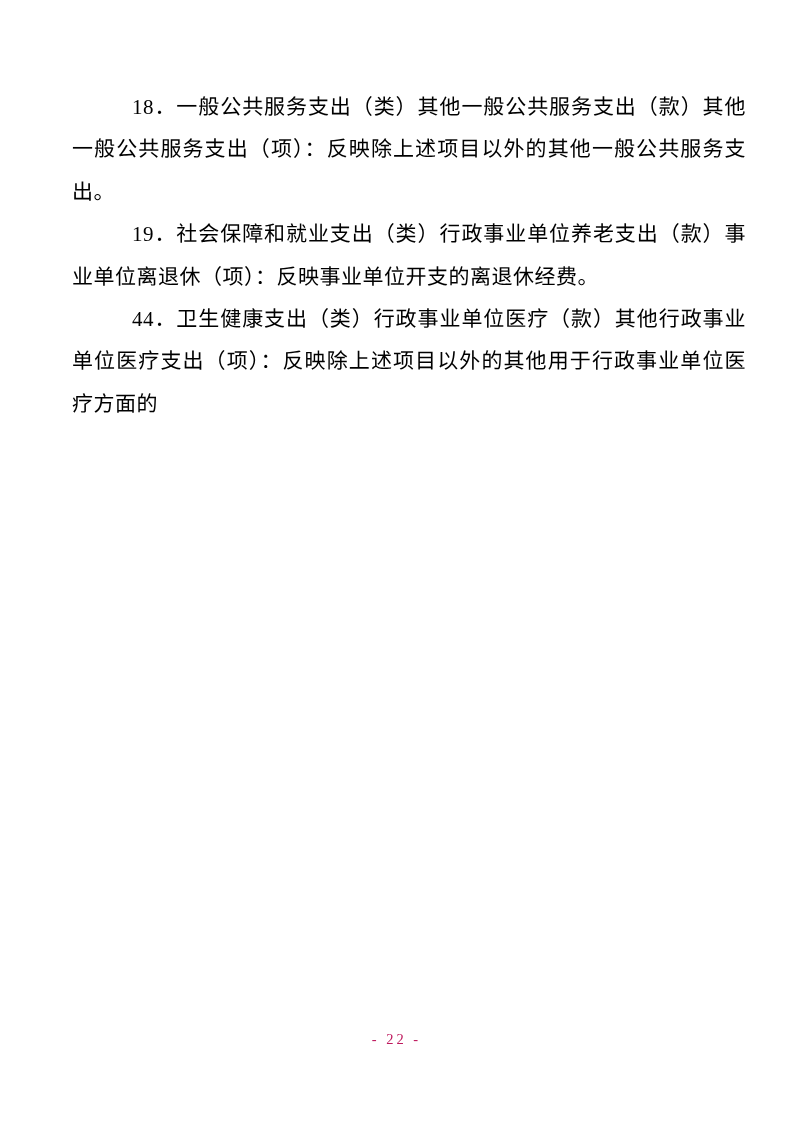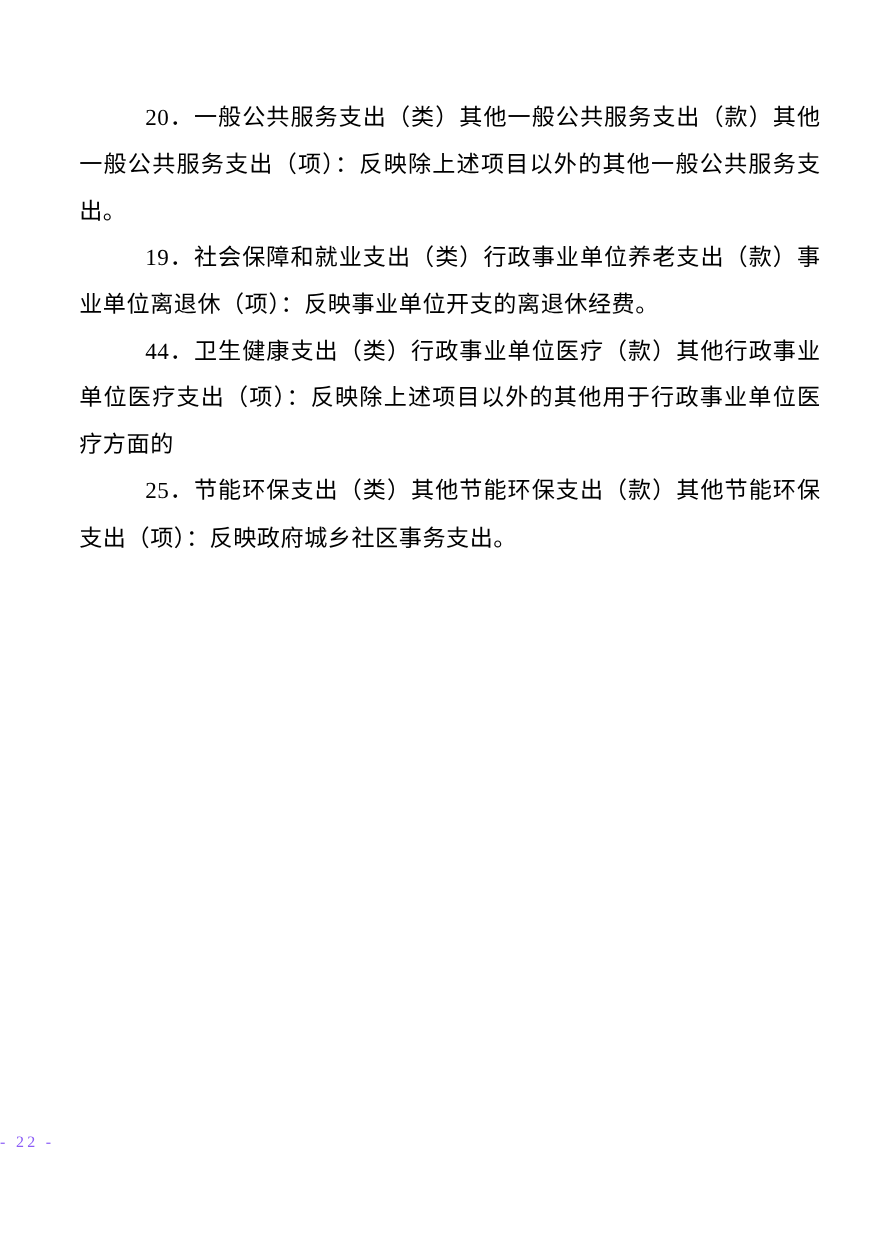--- a/index.html
+++ b/index.html
@@ -35,30 +35,29 @@
     text-align-last: left;
     text-indent: 60px;
     letter-spacing: 0.5px;
     word-break: break-all;
   }
   .footer {
     position: absolute;
     left: 0;
     right: 0;
     top: 1031px;
-    text-align: left;
+    text-align: center;
     font-size: 14.5px;
     letter-spacing: 3px;
-    color: #8b5cf6;
+    color: #be185d;
   }
 </style>
 </head>
 <body>
 
 <div class="page">
   <div class="content">
-    <p class="para">20．一般公共服务支出（类）其他一般公共服务支出（款）其他一般公共服务支出（项）：反映除上述项目以外的其他一般公共服务支出。</p>
+    <p class="para">18．一般公共服务支出（类）其他一般公共服务支出（款）其他一般公共服务支出（项）：反映除上述项目以外的其他一般公共服务支出。</p>
     <p class="para">19．社会保障和就业支出（类）行政事业单位养老支出（款）事业单位离退休（项）：反映事业单位开支的离退休经费。</p>
     <p class="para">44．卫生健康支出（类）行政事业单位医疗（款）其他行政事业单位医疗支出（项）：反映除上述项目以外的其他用于行政事业单位医疗方面的</p>
-    <p class="para">25．节能环保支出（类）其他节能环保支出（款）其他节能环保支出（项）：反映政府城乡社区事务支出。</p>
   </div>
   <div class="footer">- 22 -</div>
 </div>
 
 </body></html>

